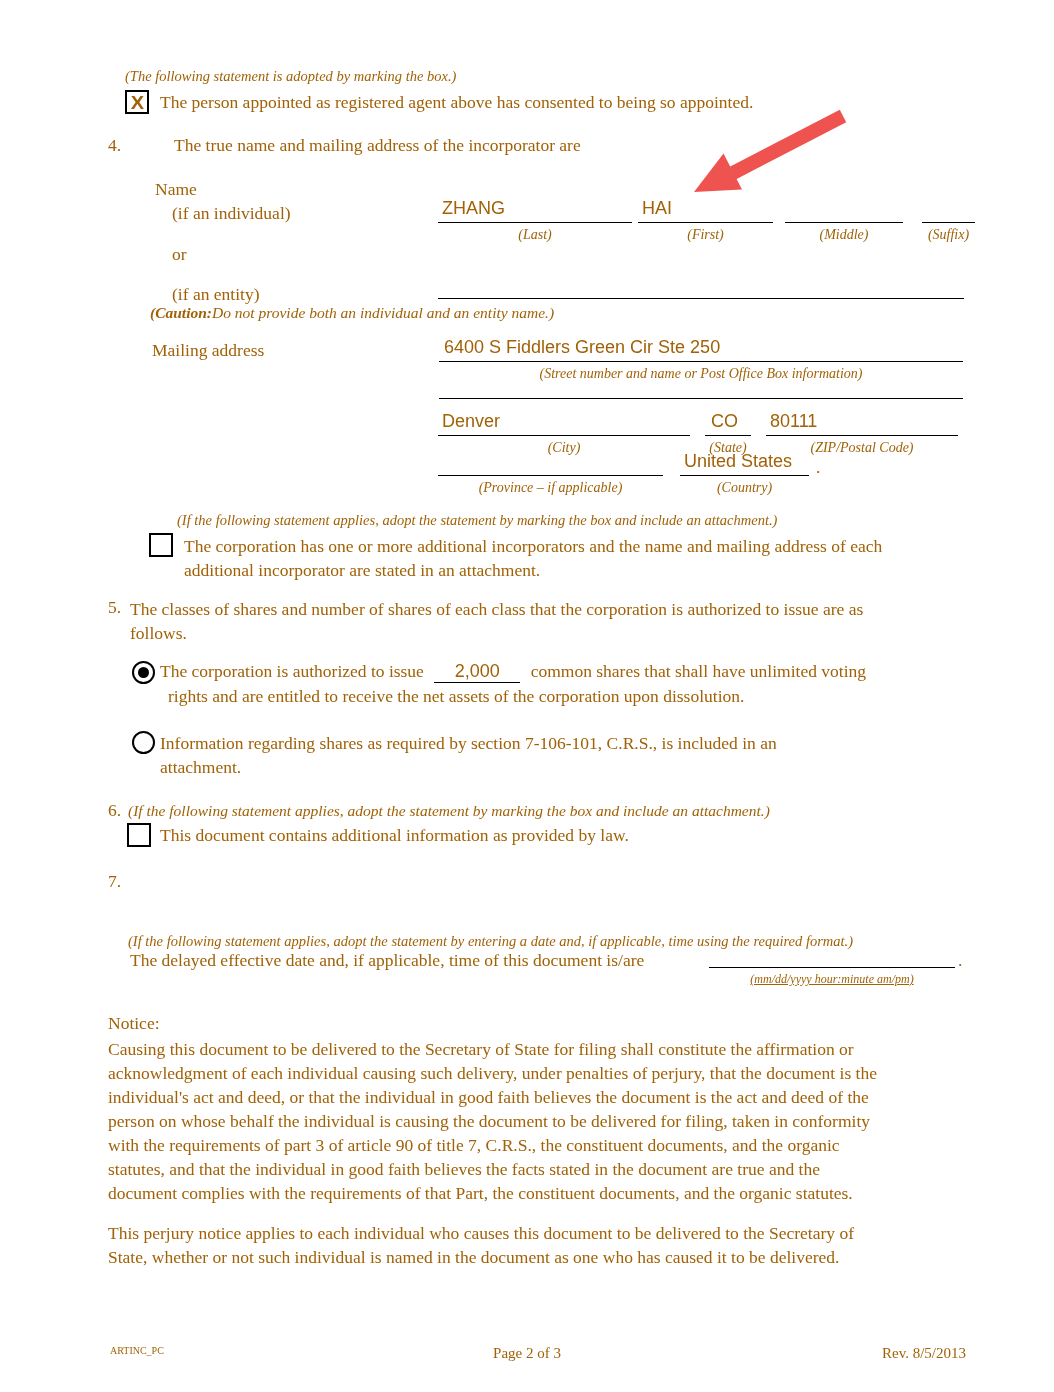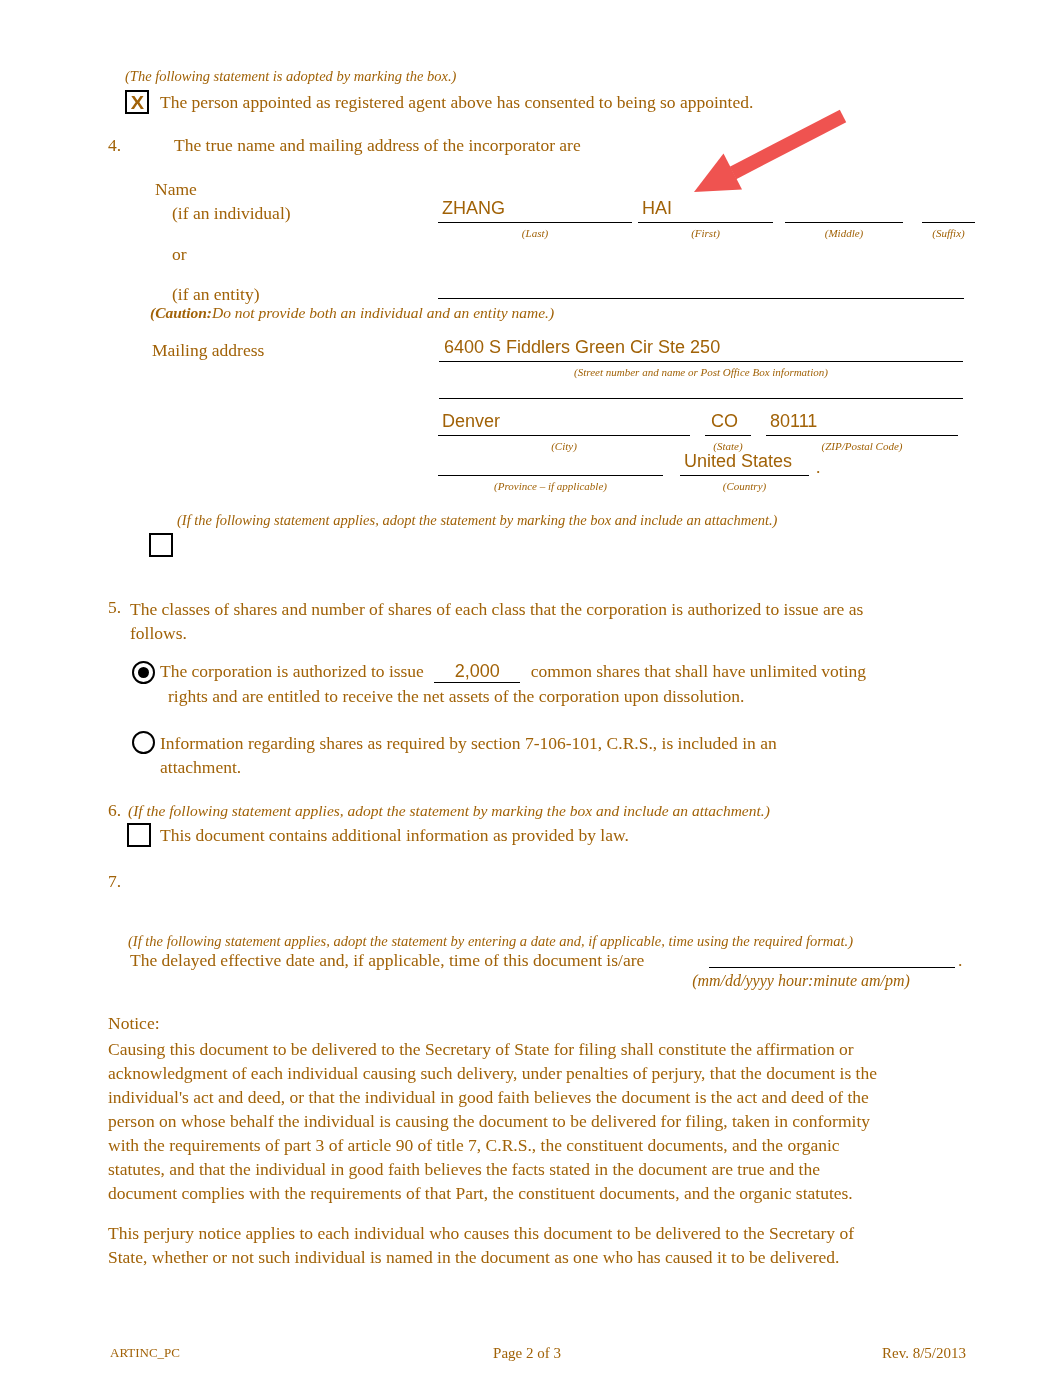--- a/index.html
+++ b/index.html
@@ -12,21 +12,21 @@
     color:#a16207;
     overflow:hidden;
   }
   .abs{position:absolute;}
   .it{font-style:italic;}
   .b{font-weight:bold;}
   .pl{white-space:pre-line;}
   .lh{line-height:24px;}
   .instr{font-size:14.5px;font-style:italic;}
   .instr2{font-size:15.5px;font-style:italic;}
-  .cap{font-size:11px;font-style:italic;text-align:center;}
+  .cap{font-size:14px;font-style:italic;text-align:center;}
   .val{font-family:"Liberation Sans",sans-serif;font-size:18px;}
   .fline{border-bottom:1.5px solid #000;}
   .checkbox{
     width:20px;height:20px;border:2px solid #000;background:#fff;
     display:flex;align-items:center;justify-content:center;box-sizing:content-box;
   }
   .xmark{
     font-family:"Liberation Sans",sans-serif;
     font-weight:800;font-size:19px;line-height:19px;
     transform:scaleX(1.05);
@@ -105,20 +105,22 @@
   <div class="abs fline" style="left:438px;top:453px;width:225px;height:22px;"></div>
   <div class="abs cap" style="left:438px;top:480px;width:225px;">(Province – if applicable)</div>
 
   <div class="abs val" style="left:684px;top:451px;">United States</div>
   <div class="abs fline" style="left:680px;top:453px;width:129px;height:22px;"></div>
   <div class="abs" style="left:816px;top:457px;">.</div>
   <div class="abs cap" style="left:680px;top:480px;width:129px;">(Country)</div>
 
   <div class="abs instr" style="left:177px;top:512px;">(If the following statement applies, adopt the statement by marking the box and include an attachment.)</div>
   <div class="abs checkbox" style="left:149px;top:533px;"></div>
+  <div class="abs pl lh" style="left:184px;top:534px;">The corporation has one or more additional incorporators and the name and mailing address of each
+additional incorporator are stated in an attachment.</div>
 
   <div class="abs num" style="left:108px;top:597px;">5.</div>
   <div class="abs pl lh" style="left:130px;top:597px;">The classes of shares and number of shares of each class that the corporation is authorized to issue are as
 follows.</div>
 
   <div class="abs radio sel" style="left:132px;top:661px;"></div>
   <div class="abs" style="left:160px;top:661px;width:810px;">
     <span>The corporation is authorized to issue</span>
     <span class="val fline" style="display:inline-block;width:86px;text-align:center;margin:0 6px;">2,000</span>
     <span>common shares that shall have unlimited voting</span>
@@ -135,30 +137,30 @@
   <div class="abs" style="left:160px;top:825px;">This document contains additional information as provided by law.</div>
 
   <div class="abs num" style="left:108px;top:871px;">7.</div>
 
   <div class="abs instr" style="left:128px;top:933px;">(If the following statement applies, adopt the statement by entering a date and, if applicable, time using the required format.)</div>
   <div class="abs" style="left:130px;top:950px;">
     <span>The delayed effective date and, if applicable, time of this document is/are</span>
   </div>
   <div class="abs fline" style="left:709px;top:945px;width:246px;height:22px;"></div>
   <div class="abs" style="left:958px;top:950px;">.</div>
-  <div class="abs cap" style="left:678px;top:972px;width:246px;font-size:16px;">(mm/dd/yyyy hour:minute am/pm)</div>
+  <div class="abs cap" style="left:709px;top:972px;width:246px;font-size:12px;text-decoration:underline;">(mm/dd/yyyy hour:minute am/pm)</div>
 
   <div class="abs" style="left:108px;top:1013px;">Notice:</div>
   <div class="abs pl lh" style="left:108px;top:1037px;width:872px;">Causing this document to be delivered to the Secretary of State for filing shall constitute the affirmation or
 acknowledgment of each individual causing such delivery, under penalties of perjury, that the document is the
 individual's act and deed, or that the individual in good faith believes the document is the act and deed of the
 person on whose behalf the individual is causing the document to be delivered for filing, taken in conformity
 with the requirements of part 3 of article 90 of title 7, C.R.S., the constituent documents, and the organic
 statutes, and that the individual in good faith believes the facts stated in the document are true and the
 document complies with the requirements of that Part, the constituent documents, and the organic statutes.</div>
   <div class="abs pl lh" style="left:108px;top:1221px;width:872px;">This perjury notice applies to each individual who causes this document to be delivered to the Secretary of
 State, whether or not such individual is named in the document as one who has caused it to be delivered.</div>
 
-  <div class="abs" style="left:110px;top:1345px;font-size:13px;">ARTINC_PC</div>
+  <div class="abs" style="left:110px;top:1345px;font-size:10px;">ARTINC_PC</div>
   <div class="abs" style="left:0;top:1345px;width:1054px;text-align:center;font-size:15px;">Page 2 of 3</div>
   <div class="abs" style="right:88px;top:1345px;font-size:15px;">Rev. 8/5/2013</div>
 
 </div>
 
 </body></html>

